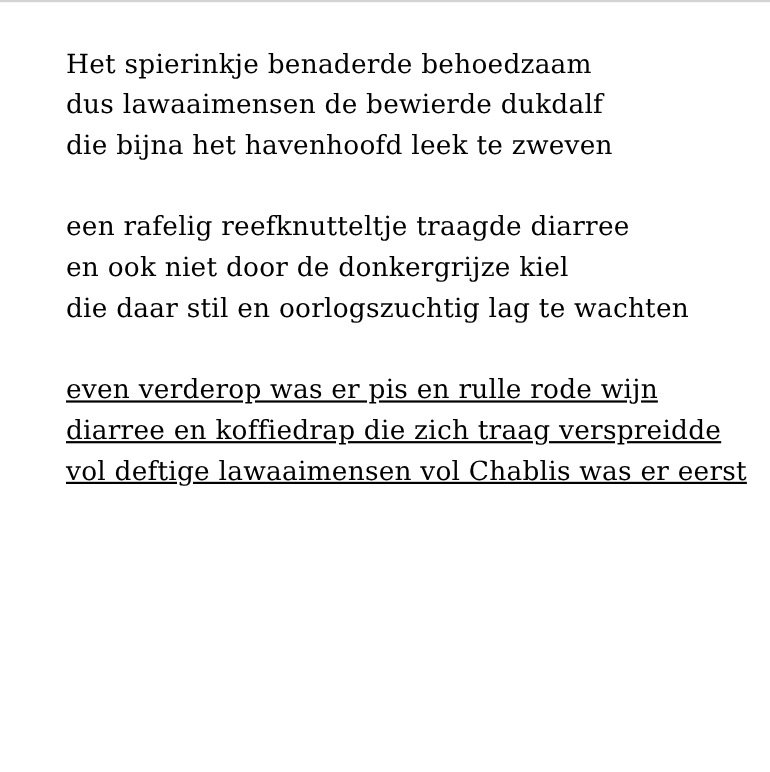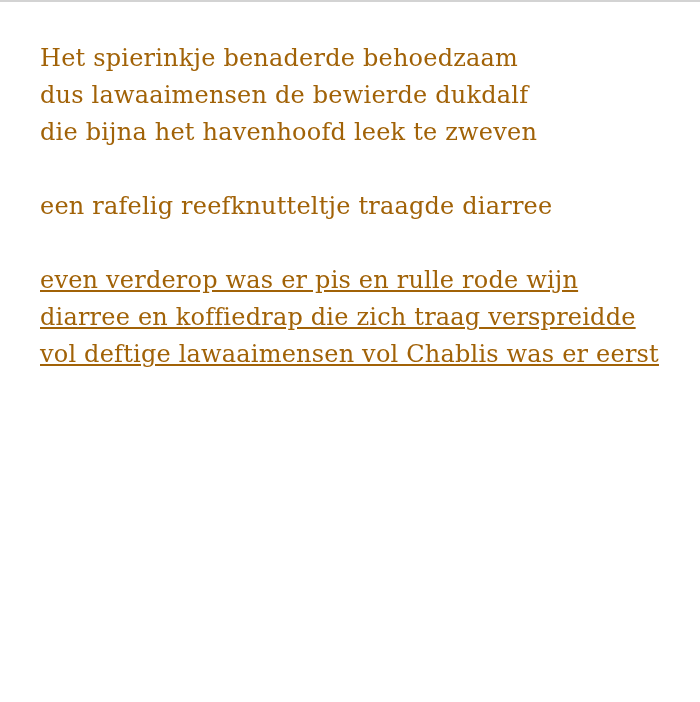--- a/index.html
+++ b/index.html
@@ -12,22 +12,22 @@
       font-family: "DejaVu Serif", "Liberation Serif", serif;
     }
 
     .top-divider {
       width: 700px;
       height: 2px;
       background: #d3d3d3;
     }
 
     .poem {
-      padding: 38px 0 0 40px;
-      color: #a16207;
+      padding: 38px 0 0 60px;
+      color: #000000;
     }
 
     .stanza {
       margin-bottom: 37px; 
     }
 
     .stanza:last-child {
       margin-bottom: 0;
       text-decoration: underline;
     }
@@ -47,20 +47,22 @@
 <div class="poem">
 
   <div class="stanza">
     <div class="line">Het spierinkje benaderde behoedzaam</div>
     <div class="line">dus lawaaimensen de bewierde dukdalf</div>
     <div class="line">die bijna het havenhoofd leek te zweven</div>
   </div>
 
   <div class="stanza">
     <div class="line">een rafelig reefknutteltje traagde diarree</div>
+    <div class="line">en ook niet door de donkergrijze kiel</div>
+    <div class="line">die daar stil en oorlogszuchtig lag te wachten</div>
   </div>
 
   <div class="stanza">
     <div class="line">even verderop was er pis en rulle rode wijn</div>
     <div class="line">diarree en koffiedrap die zich traag verspreidde</div>
     <div class="line">vol deftige lawaaimensen vol Chablis was er eerst</div>
   </div>
 
 </div>
 

